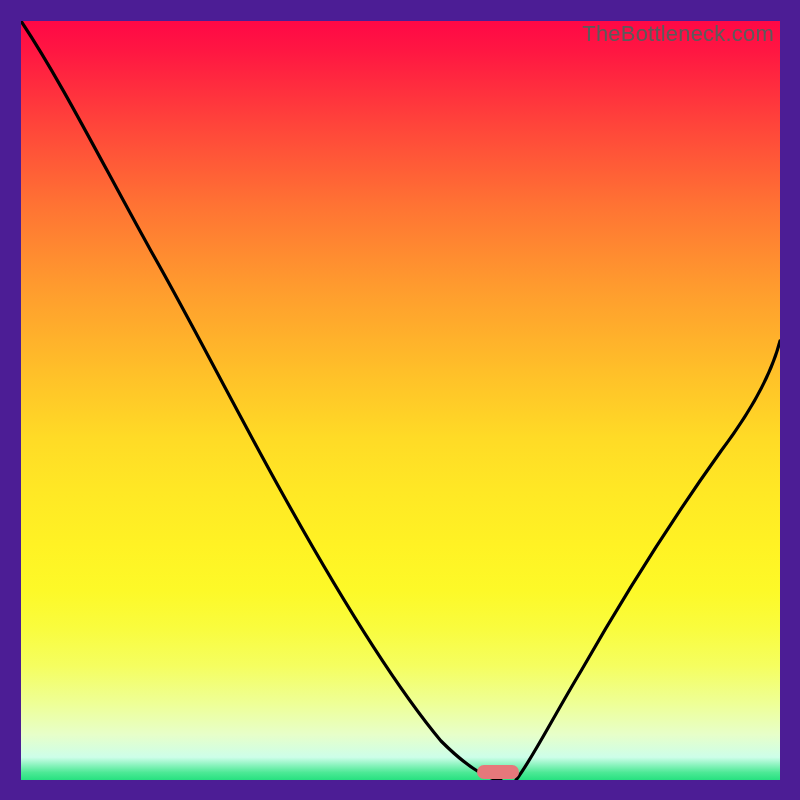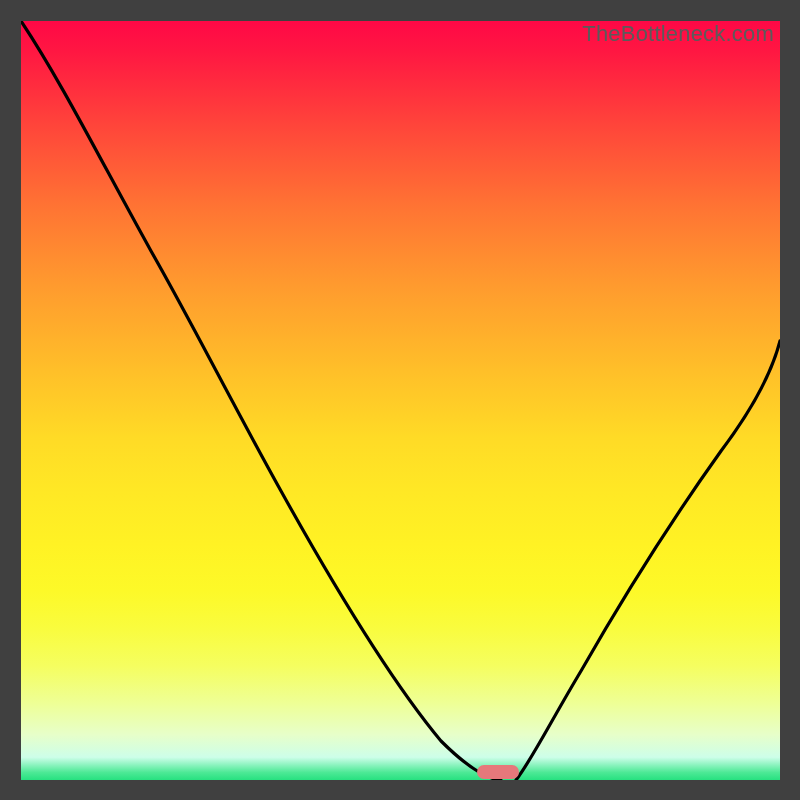--- a/index.html
+++ b/index.html
@@ -8,21 +8,21 @@
     width: 800px;
     height: 800px;
     background: #000;
     font-family: Arial, Helvetica, sans-serif;
     overflow: hidden;
   }
   .frame {
     position: relative;
     width: 800px;
     height: 800px;
-    background: #404040;
+    background: #4c1d95;
   }
   .plot-area {
     position: absolute;
     left: 21px;
     top: 21px;
     width: 759px;
     height: 759px;
     background: linear-gradient(to bottom,
       #ff0846 0%,
       #ff1742 4%,

